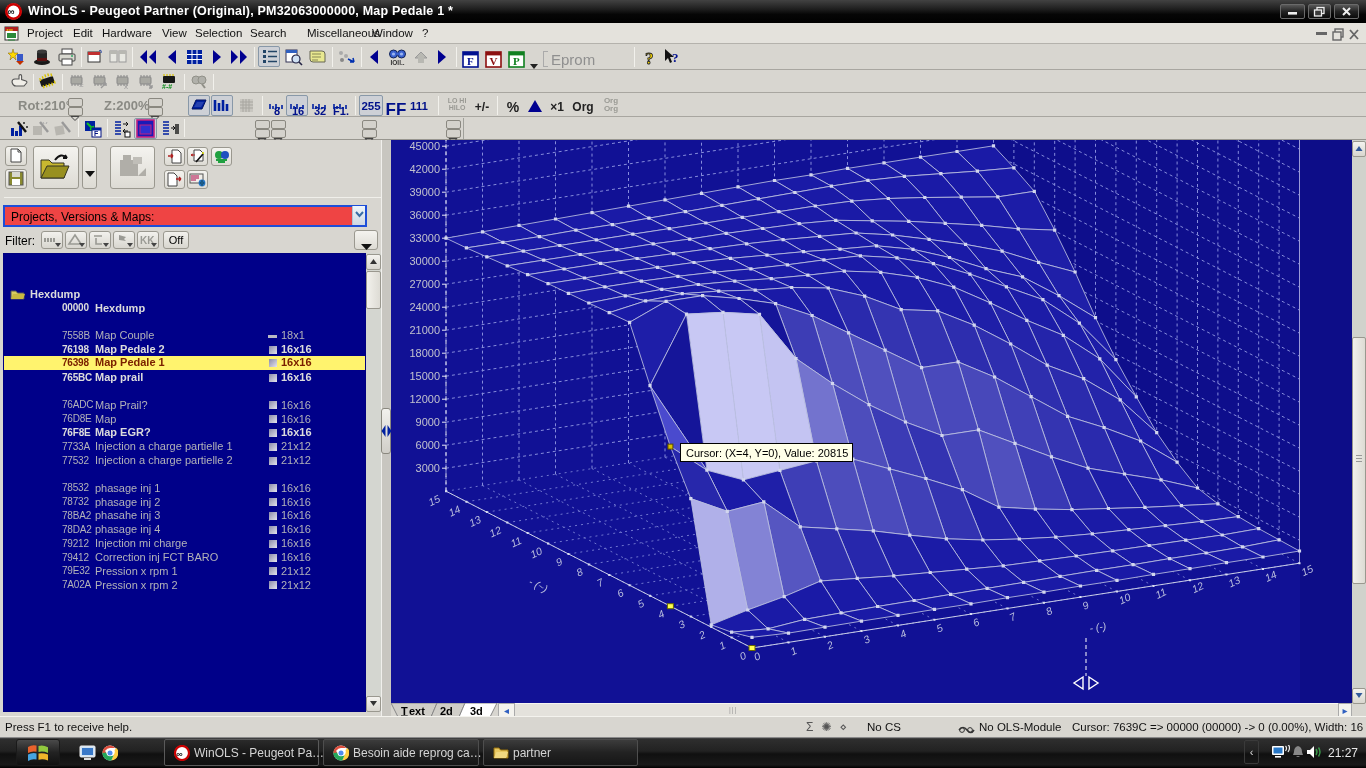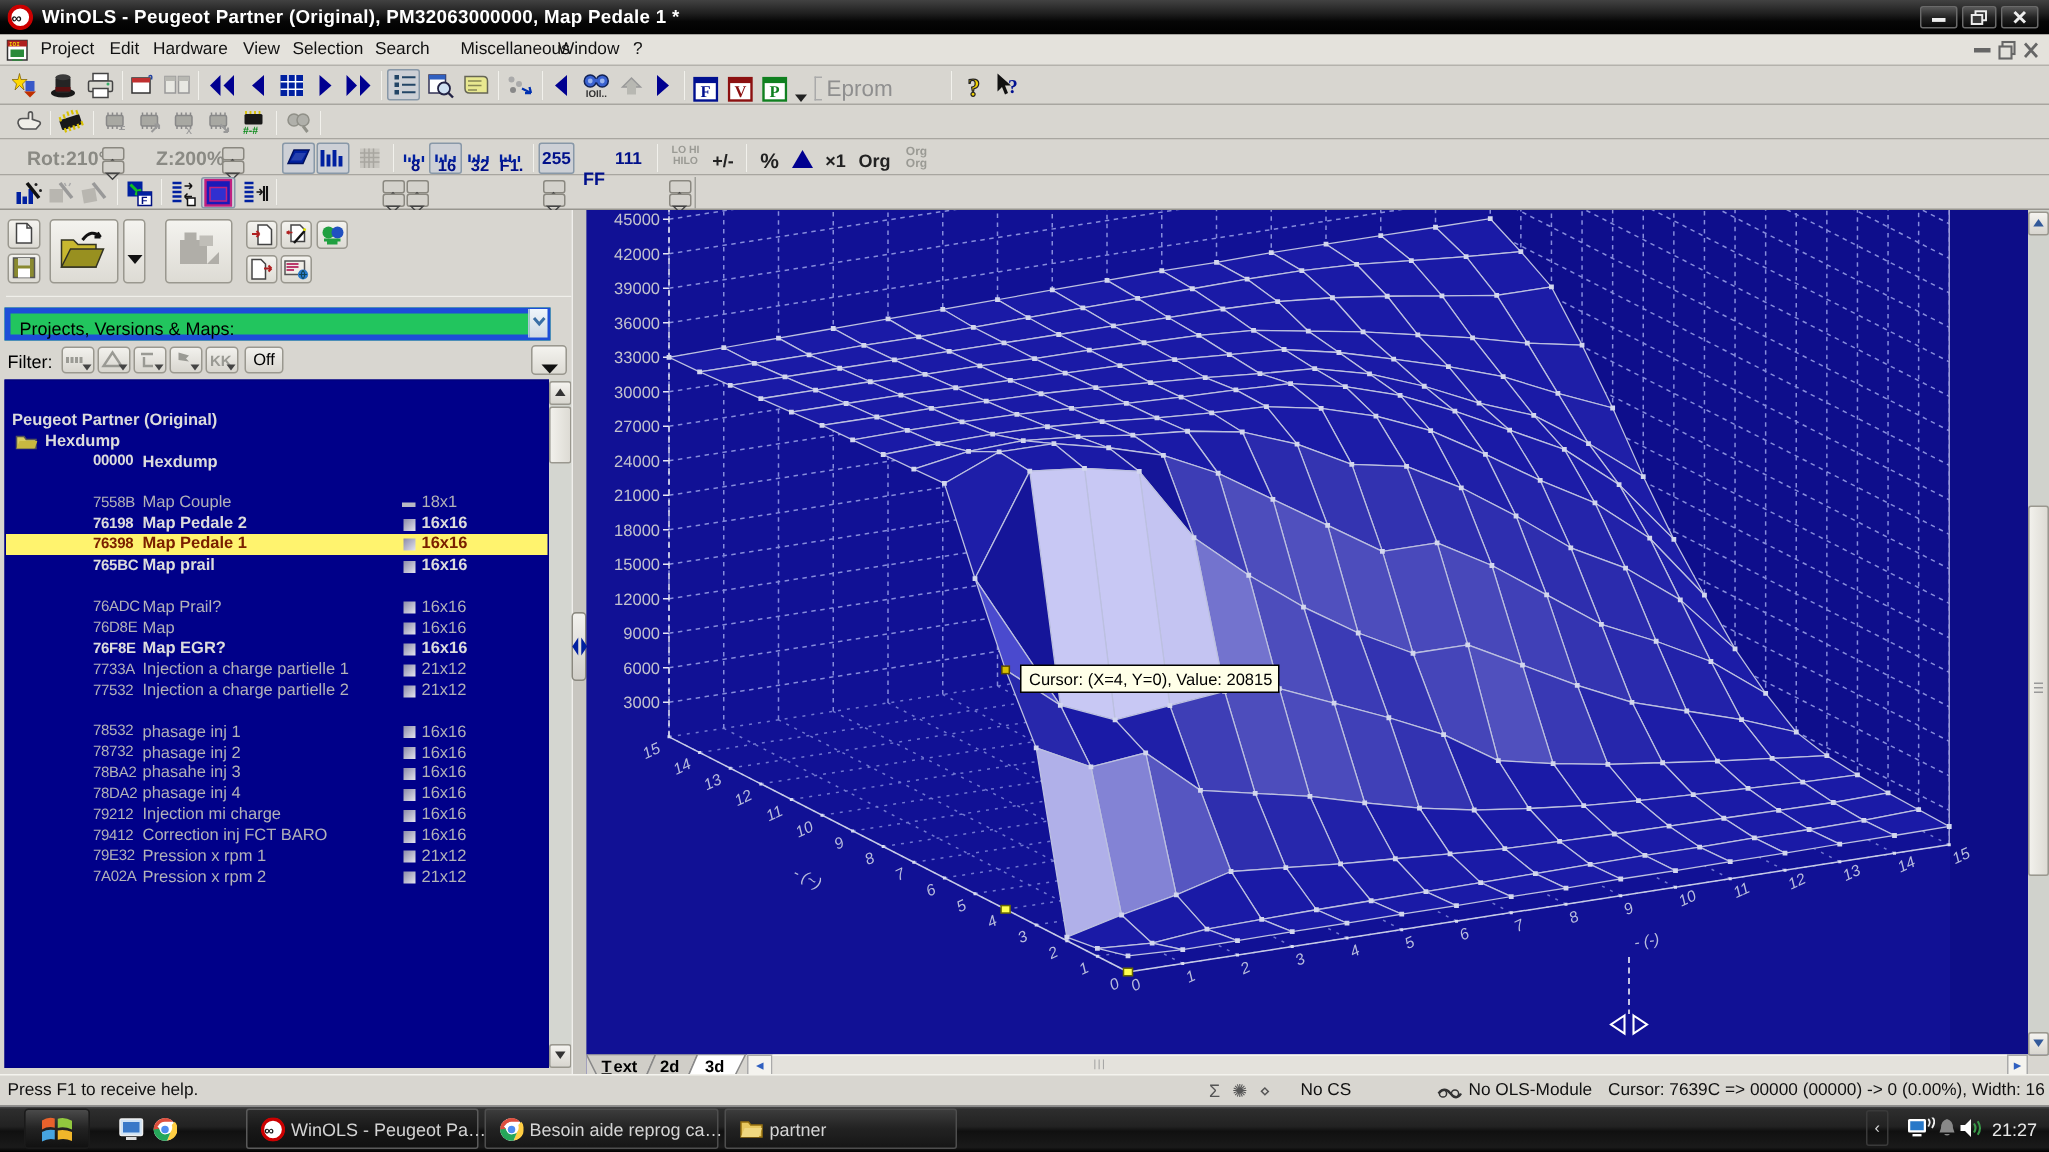--- a/index.html
+++ b/index.html
@@ -13,21 +13,21 @@
 #tb2{left:0;top:70px;width:1366px;height:23px;background:#d8d6d0;border-bottom:1px solid #a8a6a0}
 #tb3{left:0;top:93px;width:1366px;height:24px;background:#d8d6d0;border-bottom:1px solid #a8a6a0}
 #tb4{left:0;top:117px;width:1366px;height:23px;background:#d8d6d0;border-bottom:1px solid #98968f}
 .ico{position:absolute;width:18px;height:18px}
 .sep{position:absolute;width:1px;background:#a0a09a;border-right:1px solid #f2f1ec}
 .pressed{background:#cdd0d6;border:1px solid #8898a8;border-radius:2px}
 .tbtn{position:absolute;font-size:11px;color:#00108a;font-weight:bold;text-align:center}
 .gray{color:#9a9a94!important}
 #lp{left:0;top:140px;width:391px;height:576px;background:#d8d6d0}
 .pbtn{position:absolute;background:linear-gradient(#f4f3ef,#dddbd4);border:1px solid #9a988f;border-radius:3px}
-#combo{position:absolute;left:3px;top:205px;width:364px;height:22px;background:#22c55e;border:4px solid #1d4ed8;font-size:12px;color:#000;line-height:20px;padding-left:6px}
+#combo{position:absolute;left:3px;top:205px;width:364px;height:22px;background:#ef4444;border:2px solid #1d4ed8;font-size:12px;color:#000;line-height:20px;padding-left:6px}
 #combo-btn{position:absolute;left:352px;top:206px;width:13px;height:19px;background:linear-gradient(#eef5fb,#cfd8e2);border-left:1px solid #b0c4d8;color:#3a6ea5;font-size:10px;text-align:center;line-height:18px}
 #filter-lab{position:absolute;left:5px;top:234px;font-size:12px;color:#000}
 .fbtn{position:absolute;top:231px;height:18px;background:linear-gradient(#f2f1ed,#d8d6cf);border:1px solid #9a988f;border-radius:3px;font-size:10px;color:#8a8a84;text-align:center}
 #grid{position:absolute;left:3px;top:253px;width:363px;height:459px;border:1px solid #000080;background:#000089}
 #ghead{position:absolute;left:0;top:0;width:361px;height:18px;background:linear-gradient(#f8f8f6,#e2e1dc);border-bottom:1px solid #b8b6b0;color:#000;font-size:12px}
 .grow{position:absolute;left:0;width:361px;height:14px;color:#b2b2b8;font-size:11px;white-space:nowrap}
 .grow b{color:#dcdcdc}
 .hl{background:#fff36e;color:#7a2000!important}
 .hl b{color:#7a2000!important}
 .ga{position:absolute;left:58px;top:0.5px;font-size:10px;letter-spacing:-0.2px}
@@ -301,21 +301,21 @@
 <div class="ico " style="left:312px;top:96px;width:14px;height:8px"><svg width="14" height="8" viewBox="0 0 14 8">
       <path d="M1 7 V2 M4 7 V4 M7 7 V2 M10 7 V5 M13 7 V3" stroke="#0020a0" stroke-width="1.6"></path>
     </svg></div>
 <div class="tbtn" style="left:331px;top:105px;width:20px">F1.</div>
 <div class="ico " style="left:333px;top:96px;width:14px;height:8px"><svg width="14" height="8" viewBox="0 0 14 8">
       <path d="M1 7 V2 M4 7 V4 M7 7 V2 M10 7 V5 M13 7 V3" stroke="#0020a0" stroke-width="1.6"></path>
     </svg></div>
 <div class="sep" style="left:355px;top:96px;height:19px"></div>
 <div class="pressed" style="position:absolute;left:359px;top:95px;width:24px;height:21px"></div>
 <div class="tbtn" style="left:360px;top:100px;width:22px;font-size:11.5px">255</div>
-<div class="tbtn" style="left:385px;top:112px;width:22px;font-size:12px">FF</div>
+<div class="tbtn" style="left:385px;top:100px;width:22px;font-size:17px">FF</div>
 <div class="tbtn" style="left:408px;top:100px;width:22px;font-size:11.5px">111</div>
 <div class="sep" style="left:438px;top:96px;height:19px"></div>
 <div class="tbtn gray" style="left:444px;top:97px;width:26px;font-size:7px;line-height:7px">LO HI<br>HILO</div>
 <div class="tbtn" style="left:470px;top:100px;width:24px;font-size:12px;color:#222">+/-</div>
 <div class="sep" style="left:497px;top:96px;height:19px"></div>
 <div class="tbtn" style="left:502px;top:99px;width:22px;font-size:14px;color:#222">%</div>
 <div class="ico " style="left:527px;top:99px;width:16px;height:14px"><svg width="16" height="14" viewBox="0 0 16 14">
       <polygon points="8,1 15,13 1,13" fill="#000090"></polygon>
     </svg></div>
 <div class="tbtn" style="left:546px;top:100px;width:22px;font-size:12px;color:#222">×1</div>
@@ -472,23 +472,20 @@
 <div class="fbtn" style="left:137px;width:22px"><svg width="20" height="16" viewBox="0 0 20 16">
       <text x="2" y="12" font-size="10" font-weight="bold" fill="#9a9a94">KK</text>
       <polygon points="13,11 19,11 16,15" fill="#444"></polygon>
     </svg></div>
 <div class="fbtn" style="left:163px;width:26px;color:#000;font-size:11px;line-height:16px">Off</div>
 <div class="pbtn" style="left:354px;top:230px;width:24px;height:20px"></div>
 <div class="ico " style="left:360px;top:237px;width:13px;height:8px"><svg width="13" height="8" viewBox="0 0 13 8">
       <polygon points="1,1 12,1 6.5,7" fill="#111"></polygon>
     </svg></div>
 <div id="grid">
-    <div class="grow" style="top:20.0px">
-      <b style="position:absolute;left:4px">Peugeot Partner (Original)</b>
-    </div>
     <div class="grow" style="top:33.9px">
       <span class="fold"><svg width="15" height="11" viewBox="0 0 15 11">
           <path d="M1 10 V2 h5 l1.5 2 H14 v6 z" fill="#d8cc60" stroke="#555"></path>
           <path d="M1 10 L3 5 h12 L13 10 z" fill="#c8b840"></path>
         </svg></span>
       <b style="position:absolute;left:26px">Hexdump</b>
     </div>
     <div class="grow" style="top:47.7px">
       <span class="ga"><b>00000</b></span>
       <span class="gn"><b>Hexdump</b></span>

